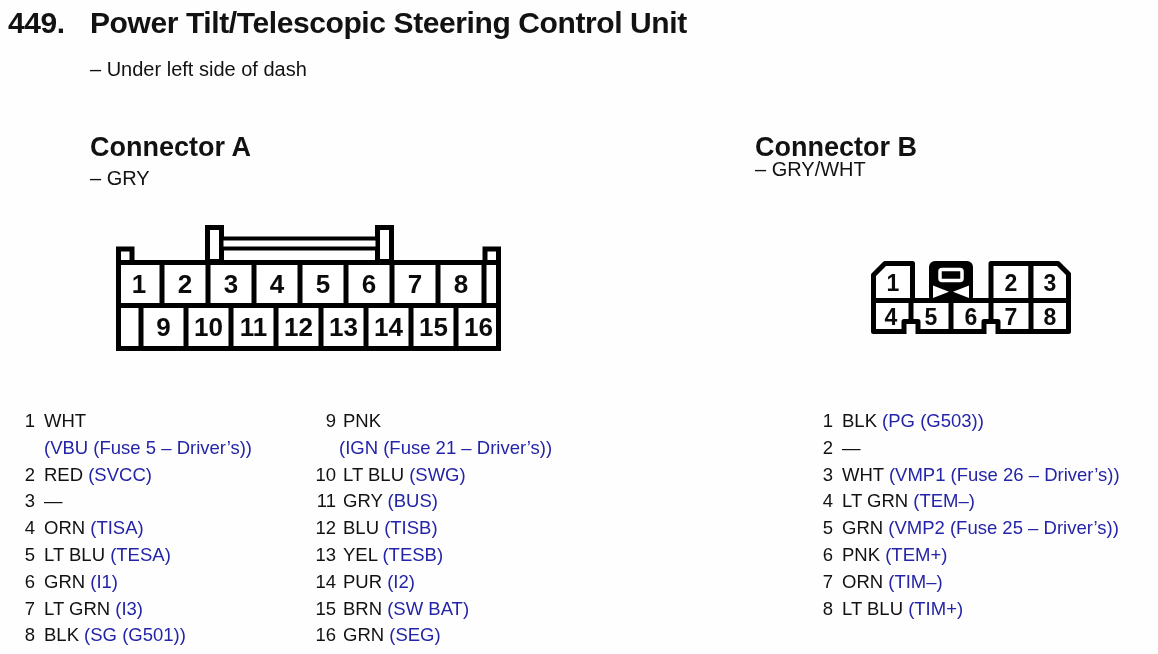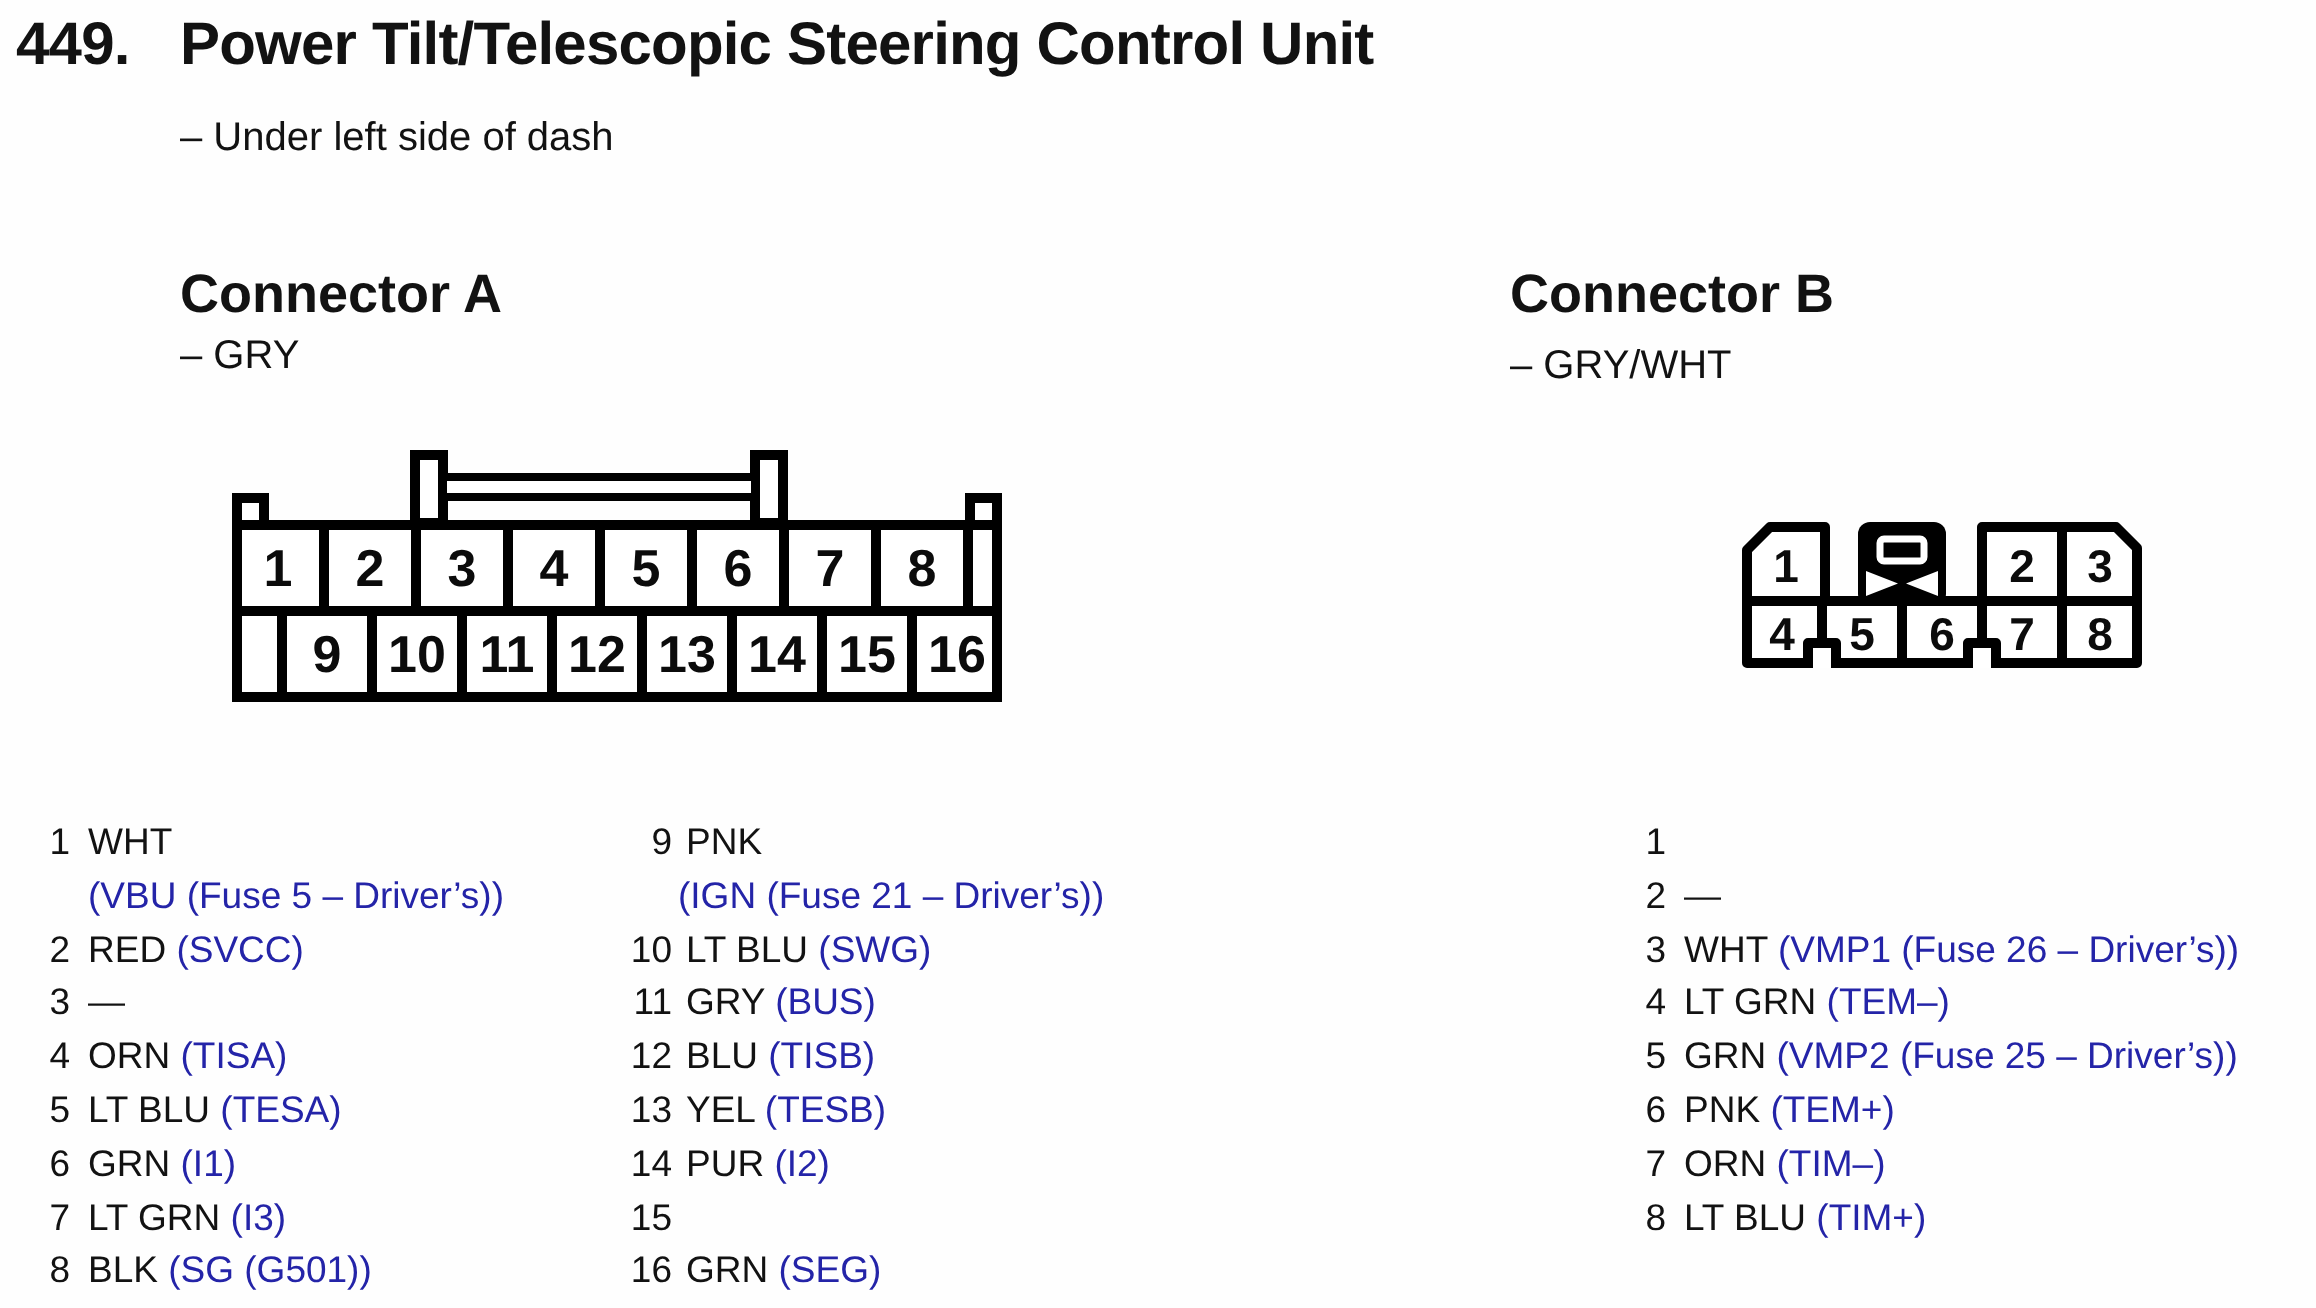--- a/index.html
+++ b/index.html
@@ -31,21 +31,21 @@
 <div class="page" style="--blue: #2424a8;">
 
   <div class="abs doc-number" style="left:8px;top:6px">449.</div>
   <div class="abs note" style="left:90px;top:58px">– Under left side of dash</div>
   <div class="abs doc-title" style="left:90px;top:6px">Power Tilt/Telescopic Steering Control Unit</div>
 
   <div class="abs conn-heading" style="left:90px;top:132px">Connector A</div>
   <div class="abs conn-color" style="left:90px;top:167px">– GRY</div>
 
   <div class="abs conn-heading" style="left:755px;top:132px">Connector B</div>
-  <div class="abs conn-color" style="left:755px;top:172px">– GRY/WHT</div>
+  <div class="abs conn-color" style="left:755px;top:158px">– GRY/WHT</div>
 
   <svg class="abs" style="left:116px;top:222px" width="385" height="131" viewBox="0 0 385 131">
     <g stroke="#000" fill="#fff" stroke-width="5">
       <path d="M2.5 40 V27 H16 V40"></path>
       <path d="M369 40 V27 H382.5 V40"></path>
       <rect x="91.5" y="5.5" width="14" height="34"></rect>
       <rect x="261.5" y="5.5" width="14" height="34"></rect>
       <rect x="105.5" y="16.5" width="156" height="10" stroke-width="4"></rect>
       <rect x="2.5" y="40.5" width="380" height="86"></rect>
       <line x1="2.5" y1="83.5" x2="382.5" y2="83.5"></line>
@@ -183,29 +183,31 @@
       <div class="pin-row">
         <span class="pin-num">13</span>
         <span class="pin-text"><span>YEL</span> <span class="sig">(TESB)</span></span>
       </div>
       <div class="pin-row">
         <span class="pin-num">14</span>
         <span class="pin-text"><span>PUR</span> <span class="sig">(I2)</span></span>
       </div>
       <div class="pin-row">
         <span class="pin-num">15</span>
+        <span class="pin-text"><span>BRN</span> <span class="sig">(SW BAT)</span></span>
       </div>
       <div class="pin-row">
         <span class="pin-num">16</span>
         <span class="pin-text"><span>GRN</span> <span class="sig">(SEG)</span></span>
       </div>
     </div>
   <div class="abs pin-col colB" style="left:816px;top:408px">
       <div class="pin-row">
         <span class="pin-num">1</span>
+        <span class="pin-text"><span>BLK</span> <span class="sig">(PG (G503))</span></span>
       </div>
       <div class="pin-row">
         <span class="pin-num">2</span>
         <span class="pin-text"><span>—</span></span>
       </div>
       <div class="pin-row">
         <span class="pin-num">3</span>
         <span class="pin-text"><span>WHT</span> <span class="sig">(VMP1 (Fuse 26 – Driver’s))</span></span>
       </div>
       <div class="pin-row">

